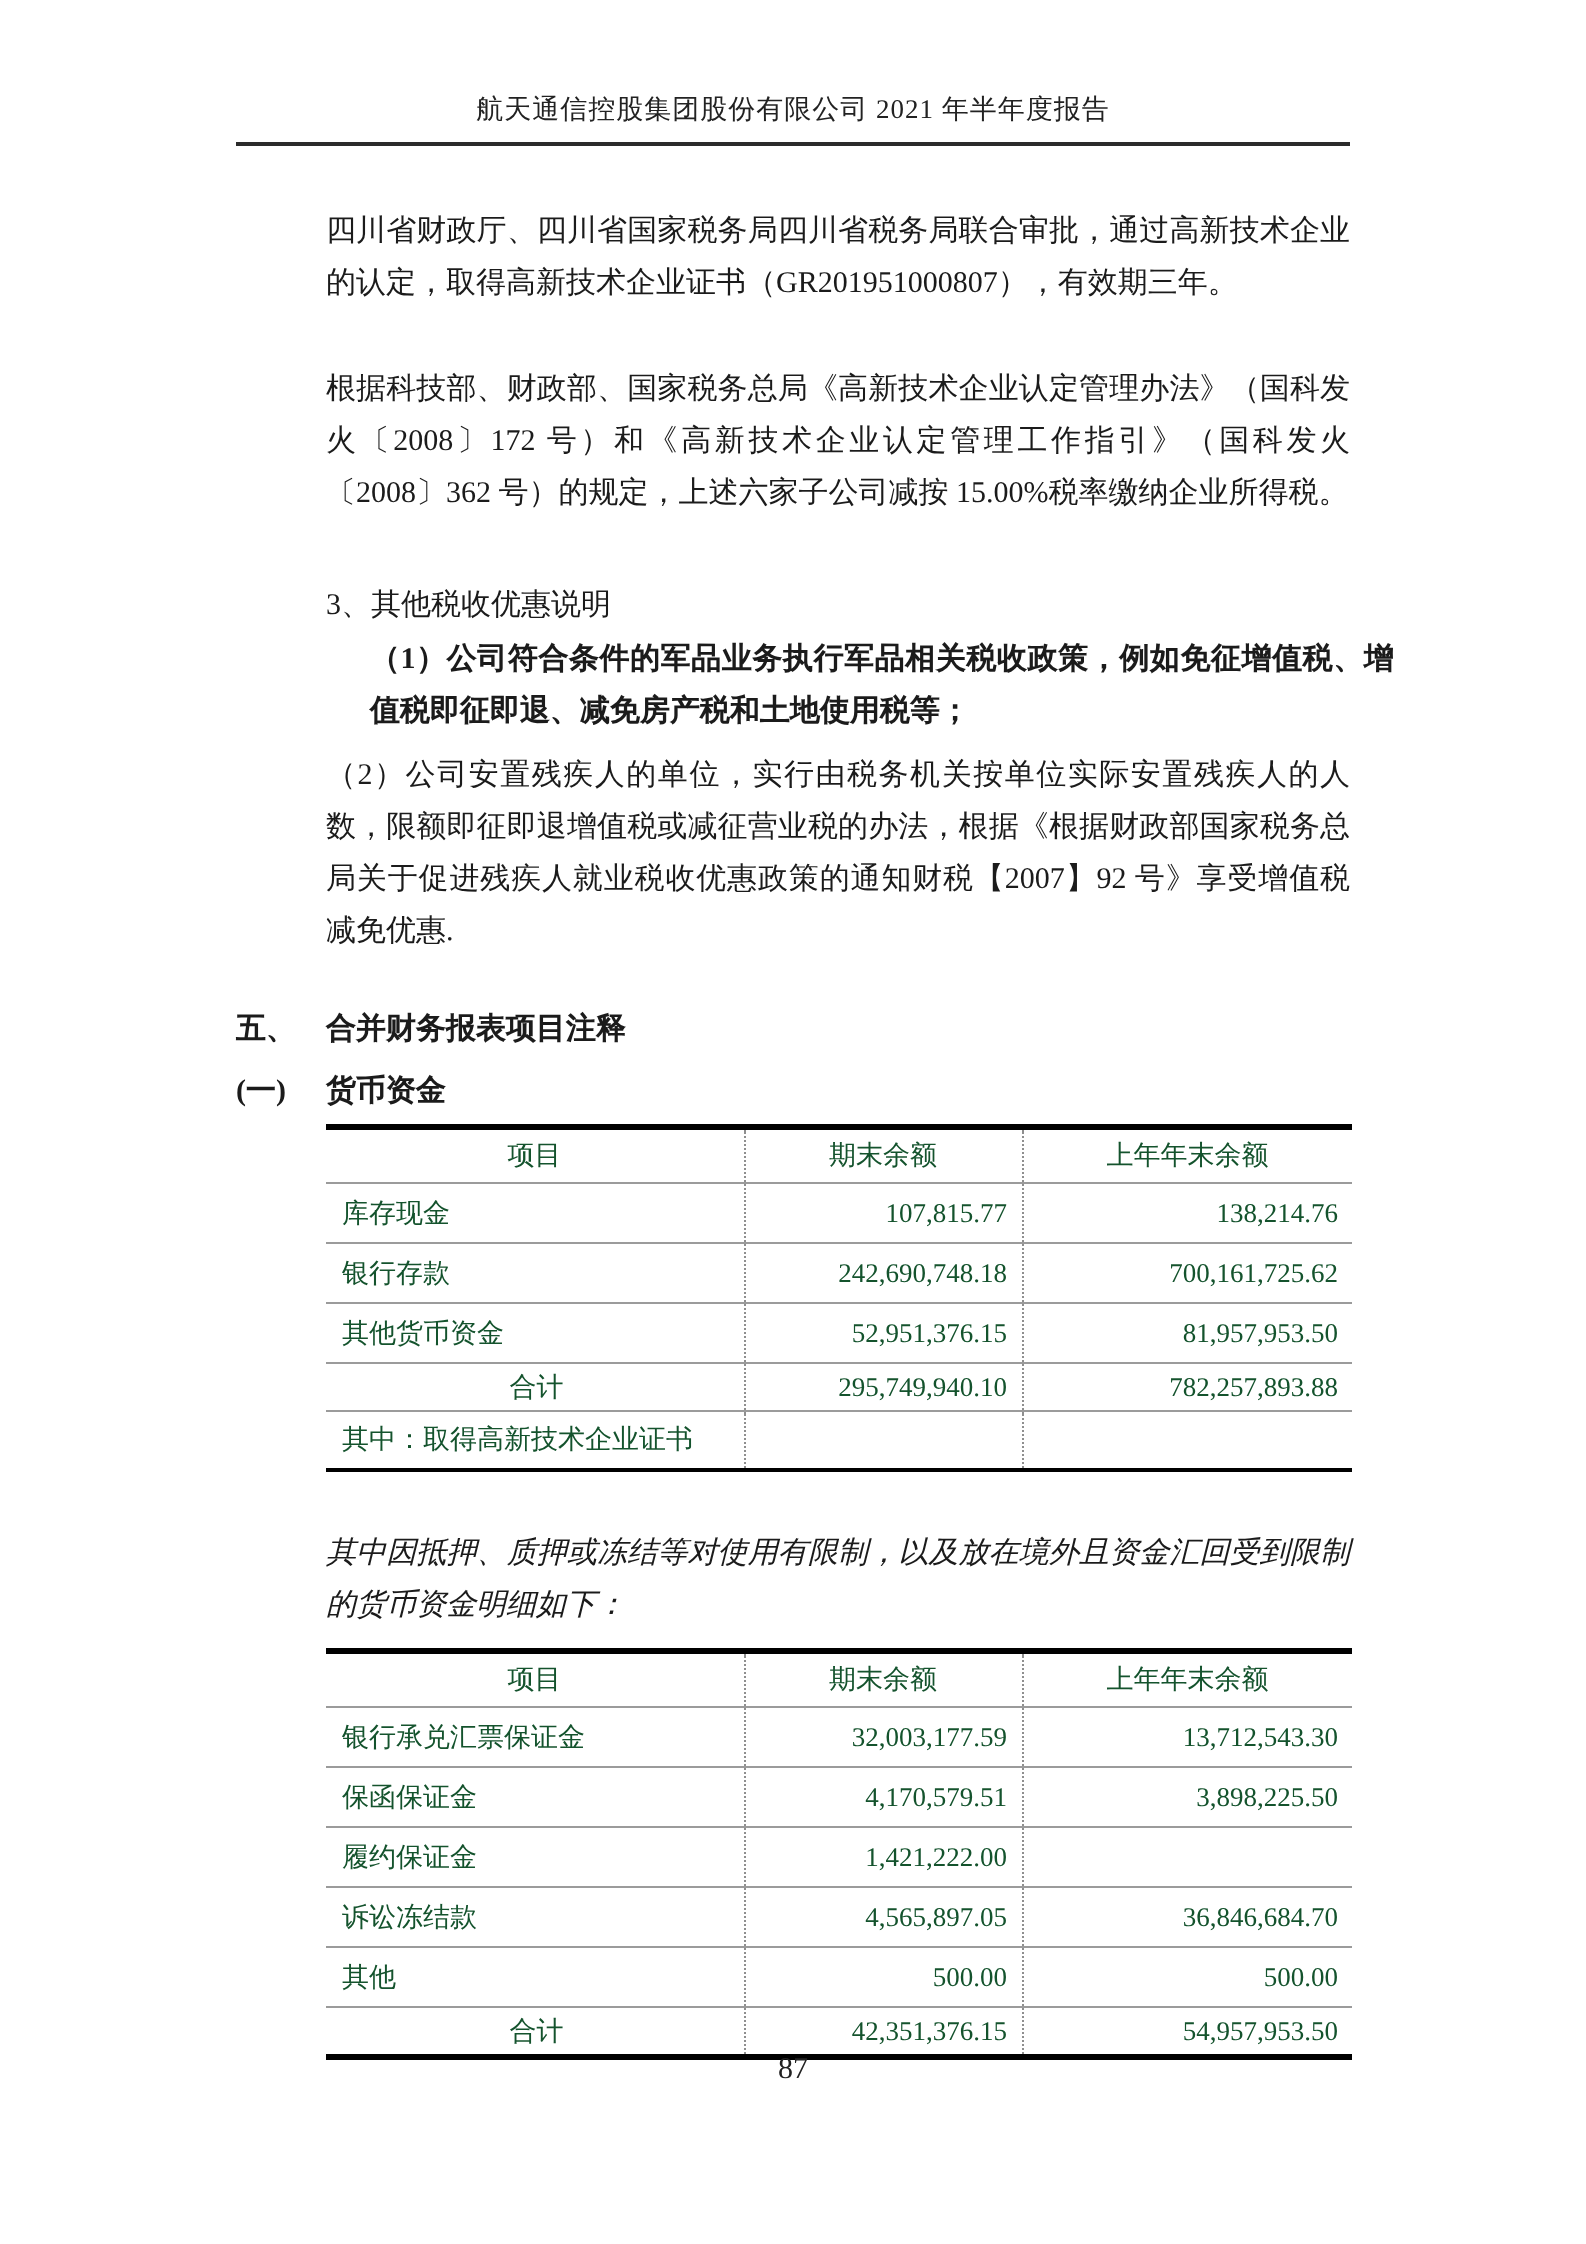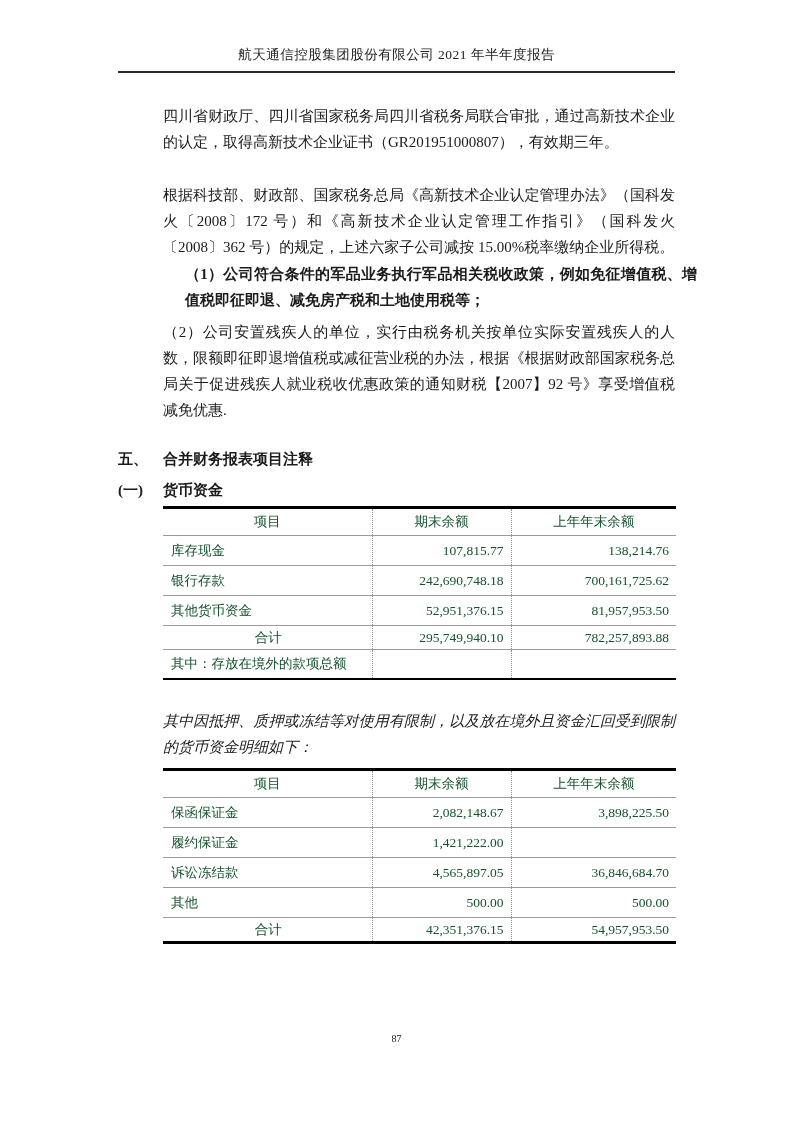--- a/index.html
+++ b/index.html
@@ -79,38 +79,39 @@
   .fin-table tr.total-row td { padding-top: 3px; padding-bottom: 3px; }
   .fin-table tr.total-row td.col-item { text-align: center; }
   .fin-table tr.note-row td { padding-top: 5px; padding-bottom: 6px; }
 
   
   .page-number {
     position: absolute;
     bottom: 34px;
     left: 0; right: 0;
     text-align: center;
-    font-size: 10px;
+    font-size: 15px;
     color: #222;
   }
 </style>
 </head>
 <body>
 
 <div class="page">
   <div class="inner">
 
     <div class="doc-header">
       <div class="title">航天通信控股集团股份有限公司 2021 年半年度报告</div>
     </div>
 
     <p class="body-block p1">四川省财政厅、四川省国家税务局四川省税务局联合审批，通过高新技术企业的认定，取得高新技术企业证书（GR201951000807），有效期三年。</p>
 
     <p class="body-block p2">根据科技部、财政部、国家税务总局《高新技术企业认定管理办法》（国科发火〔2008〕172 号）和《高新技术企业认定管理工作指引》（国科发火〔2008〕362 号）的规定，上述六家子公司减按 15.00%税率缴纳企业所得税。</p>
 
+    <p class="body-block p3">3、其他税收优惠说明</p>
     <p class="body-block p4">（1）公司符合条件的军品业务执行军品相关税收政策，例如免征增值税、增值税即征即退、减免房产税和土地使用税等；</p>
     <p class="body-block p5">（2）公司安置残疾人的单位，实行由税务机关按单位实际安置残疾人的人数，限额即征即退增值税或减征营业税的办法，根据《根据财政部国家税务总局关于促进残疾人就业税收优惠政策的通知财税【2007】92 号》享受增值税减免优惠.</p>
 
     <div class="sec-heading sec5">
       <span class="sec-label">五、</span>
       <span>合并财务报表项目注释</span>
     </div>
 
     <div class="sec-heading sec5-1">
       <span class="sec-label">(一)</span>
@@ -145,21 +146,21 @@
             <td class="col-item">其他货币资金</td>
             <td class="col-num">52,951,376.15</td>
             <td class="col-num">81,957,953.50</td>
           </tr>
           <tr class="total-row">
             <td class="col-item">合计</td>
             <td class="col-num">295,749,940.10</td>
             <td class="col-num">782,257,893.88</td>
           </tr>
           <tr class="note-row">
-            <td class="col-item">其中：存放在境外的款项总额</td>
+            <td class="col-item">其中：取得高新技术企业证书</td>
             <td class="col-num"></td>
             <td class="col-num"></td>
           </tr>
         </tbody>
     </table>
 
     <p class="body-block p-between">其中因抵押、质押或冻结等对使用有限制，以及放在境外且资金汇回受到限制的货币资金明细如下：</p>
 
     <table class="fin-table" id="table2">
       <colgroup>
@@ -169,22 +170,27 @@
         </colgroup>
       <thead>
         <tr>
           <th>项目</th>
           <th>期末余额</th>
           <th>上年年末余额</th>
         </tr>
       </thead>
       <tbody>
           <tr>
+            <td class="col-item">银行承兑汇票保证金</td>
+            <td class="col-num">32,003,177.59</td>
+            <td class="col-num">13,712,543.30</td>
+          </tr>
+          <tr>
             <td class="col-item">保函保证金</td>
-            <td class="col-num">2,082,148.67</td>
+            <td class="col-num">4,170,579.51</td>
             <td class="col-num">3,898,225.50</td>
           </tr>
           <tr>
             <td class="col-item">履约保证金</td>
             <td class="col-num">1,421,222.00</td>
             <td class="col-num"></td>
           </tr>
           <tr>
             <td class="col-item">诉讼冻结款</td>
             <td class="col-num">4,565,897.05</td>

